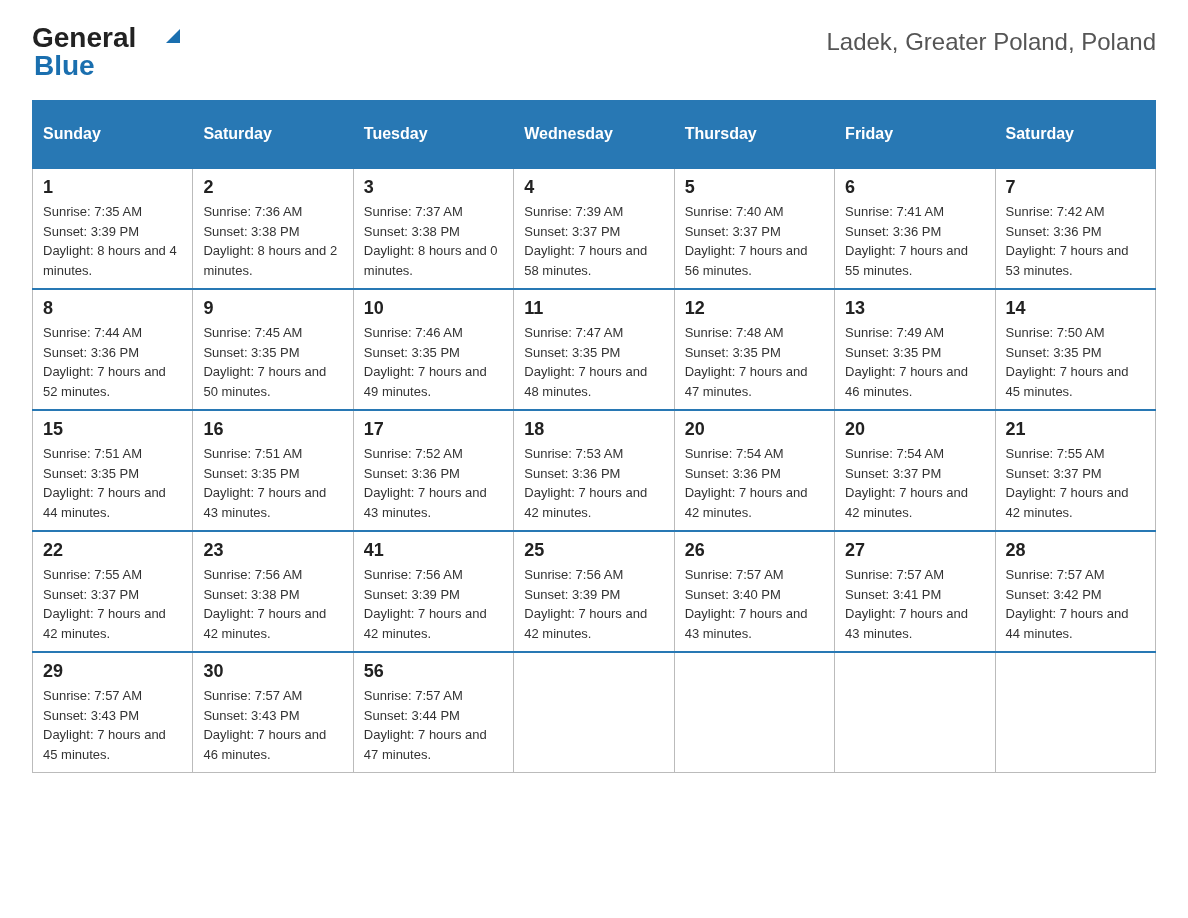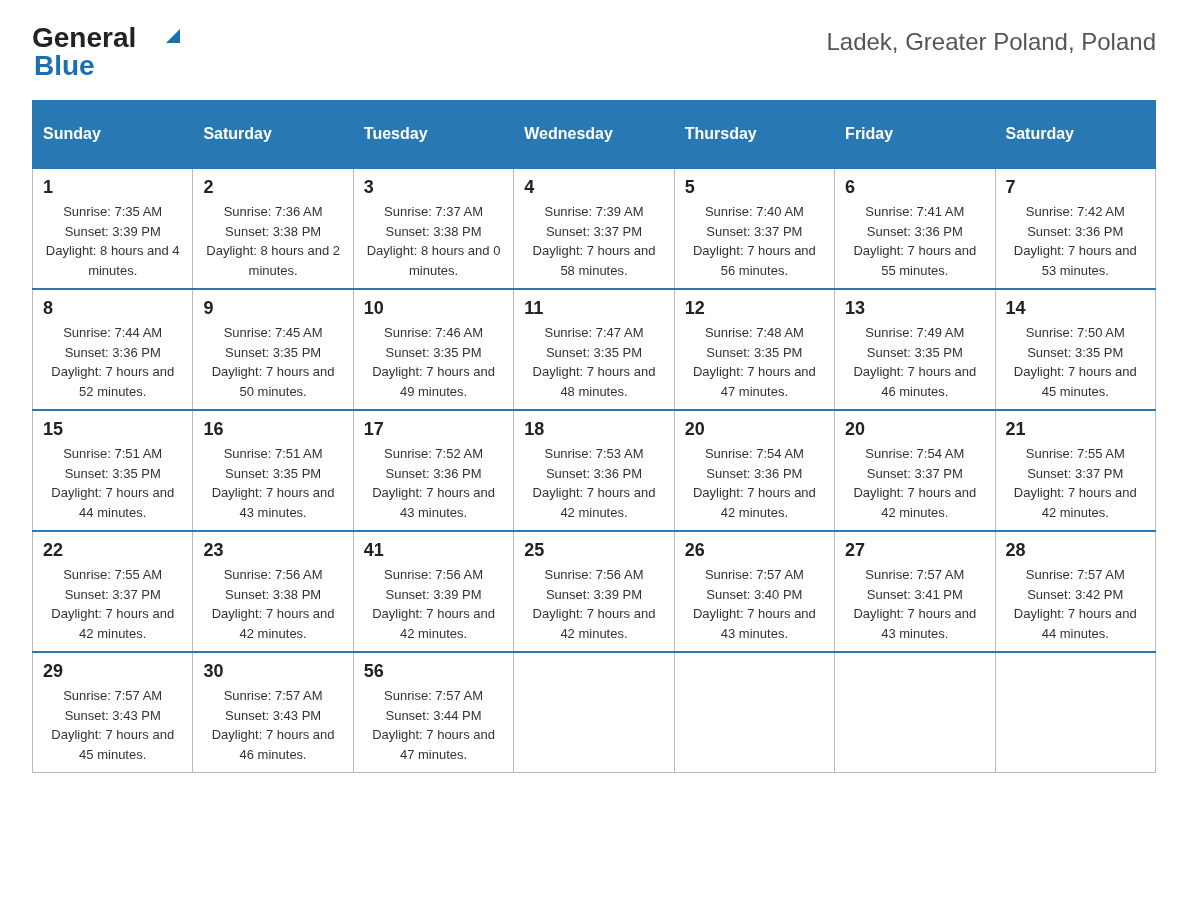--- a/index.html
+++ b/index.html
@@ -83,21 +83,20 @@
       font-size: 18px;
       font-weight: bold;
       color: #222;
       display: block;
       margin-bottom: 4px;
     }
     .calendar-table tbody tr td .day-info {
       font-size: 13px;
       color: #333;
       line-height: 1.5;
-      text-align: center;
     }
     .calendar-table tbody tr {
       border-top: 2px solid #2878b4;
     }
     .empty-cell {
       background: #fff;
     }
   </style>
 </head>
 <body>

